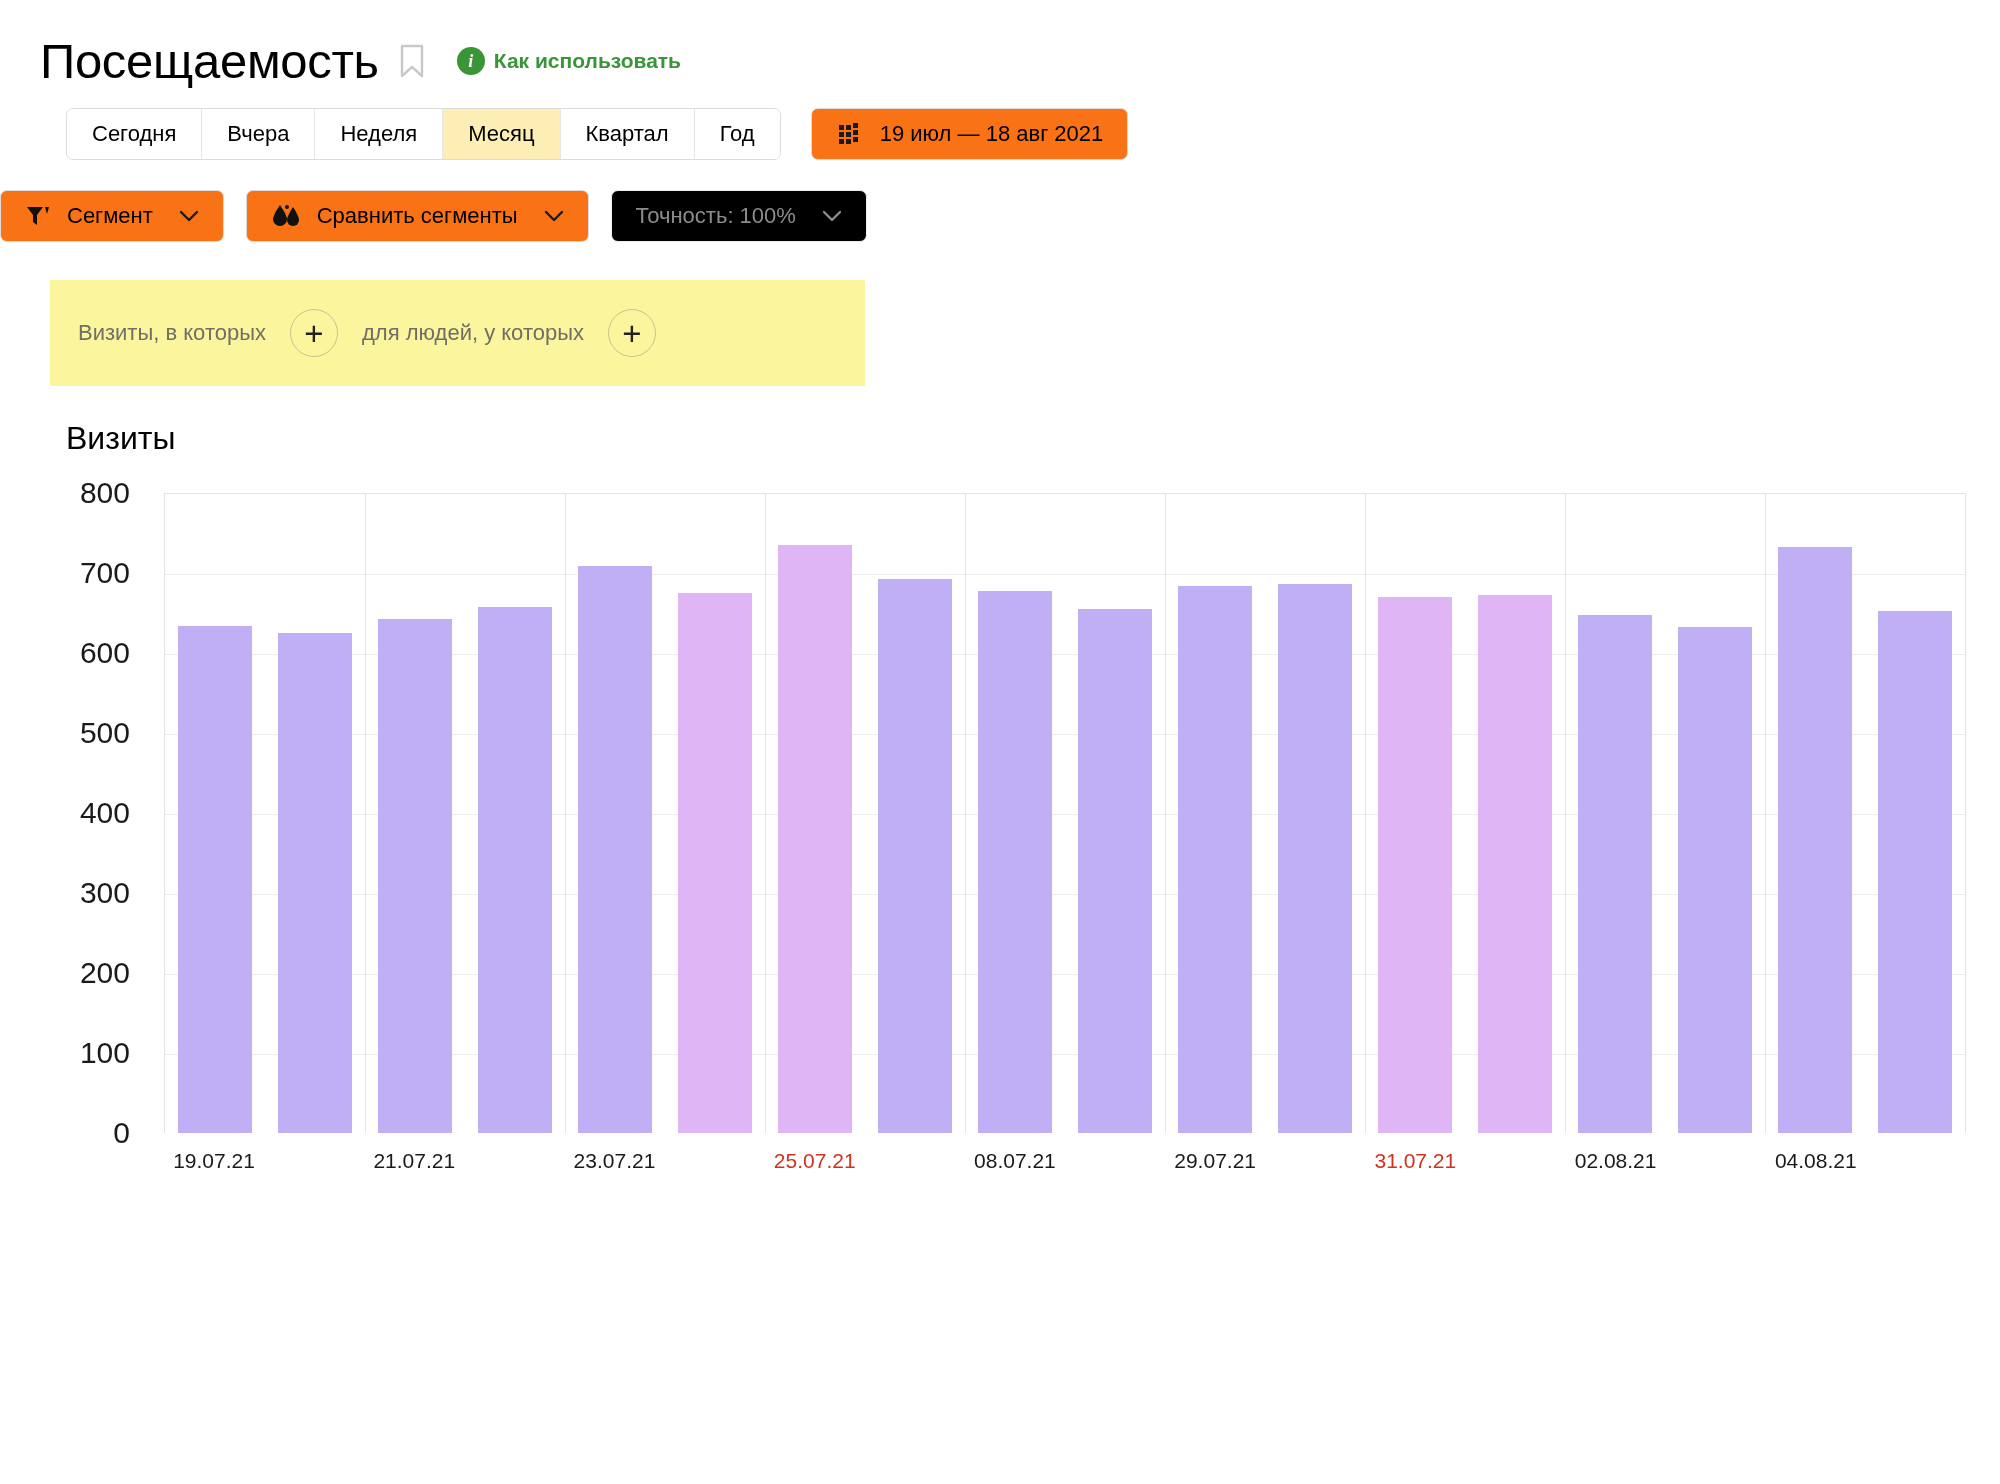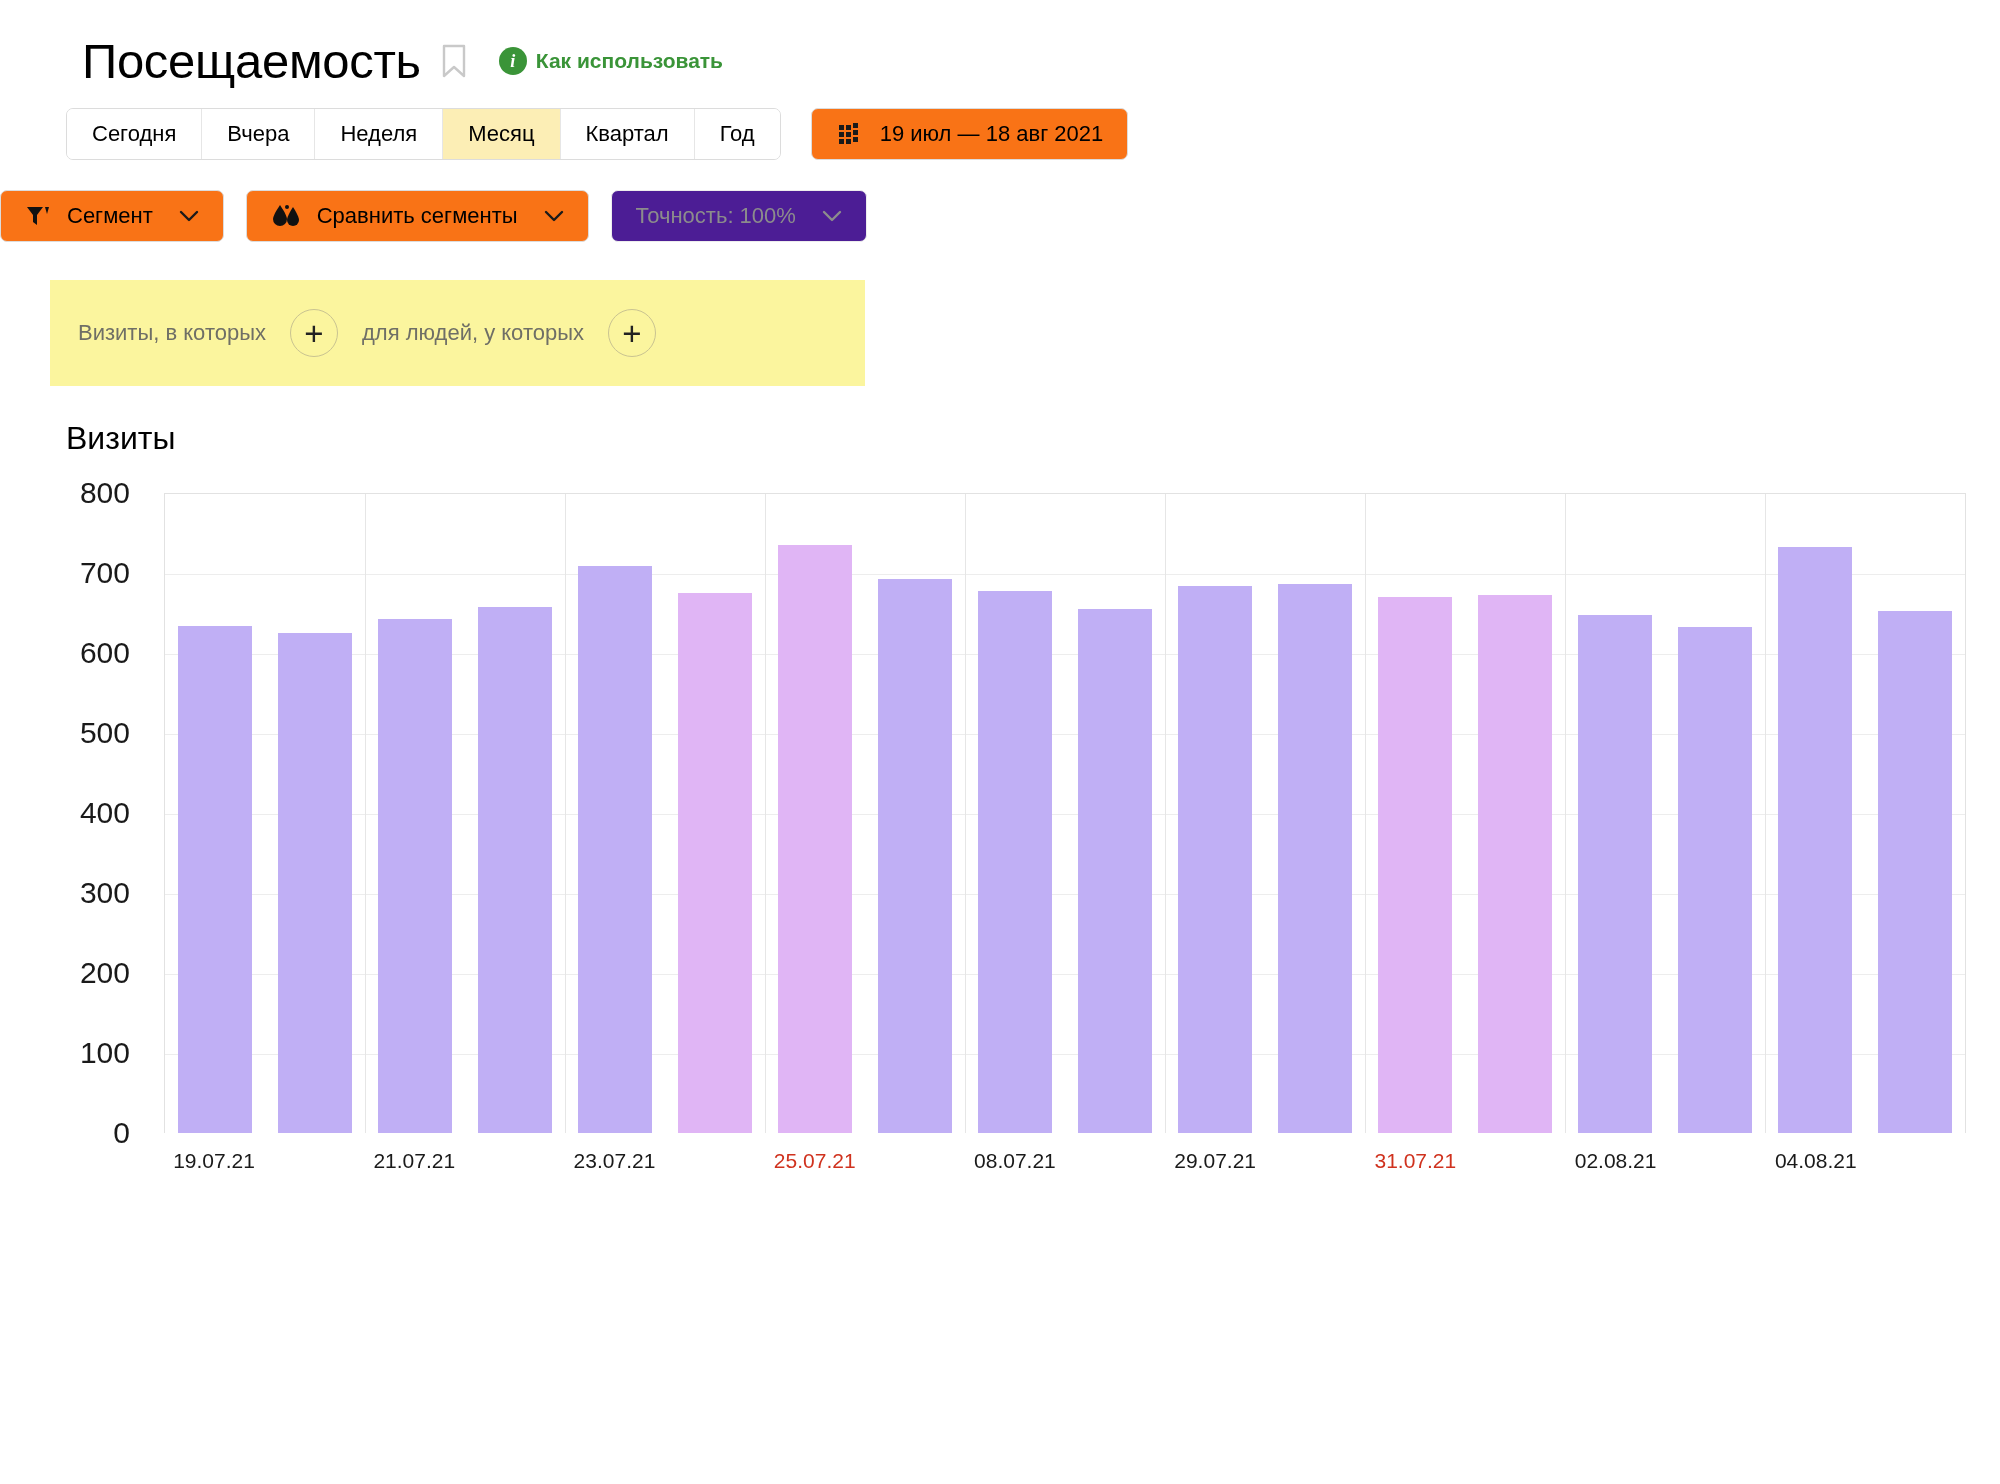--- a/index.html
+++ b/index.html
@@ -12,21 +12,21 @@
     overflow: hidden;
   }
 
   .page { position: relative; width: 2000px; height: 1484px; padding: 0; }
 
   
   .title-row {
     display: flex;
     align-items: center;
     gap: 18px;
-    padding: 36px 0 0 82px;
+    padding: 36px 0 0 40px;
     height: 86px;
   }
   .page-title {
     font-size: 49px;
     font-weight: 400;
     letter-spacing: -0.3px;
     line-height: 1;
     color: #000;
   }
   .bookmark-icon { display: inline-flex; align-items: center; margin-left: 2px; }
@@ -87,21 +87,21 @@
     border: 1px solid #dcdcdc;
     border-radius: 7px;
     background: #f97316;
     font-size: 22px;
     color: #000;
     cursor: pointer;
     white-space: nowrap;
     gap: 16px;
   }
   .pill.disabled {
-    background: #4c1d95;
+    background: #000000;
     border-color: #ededed;
     color: #8c8c8c;
   }
   .cal-icon { display: inline-flex; }
   .chev { margin-left: 10px; display: inline-flex; }
 
   
   .toolbar2 {
     display: flex;
     align-items: center;

